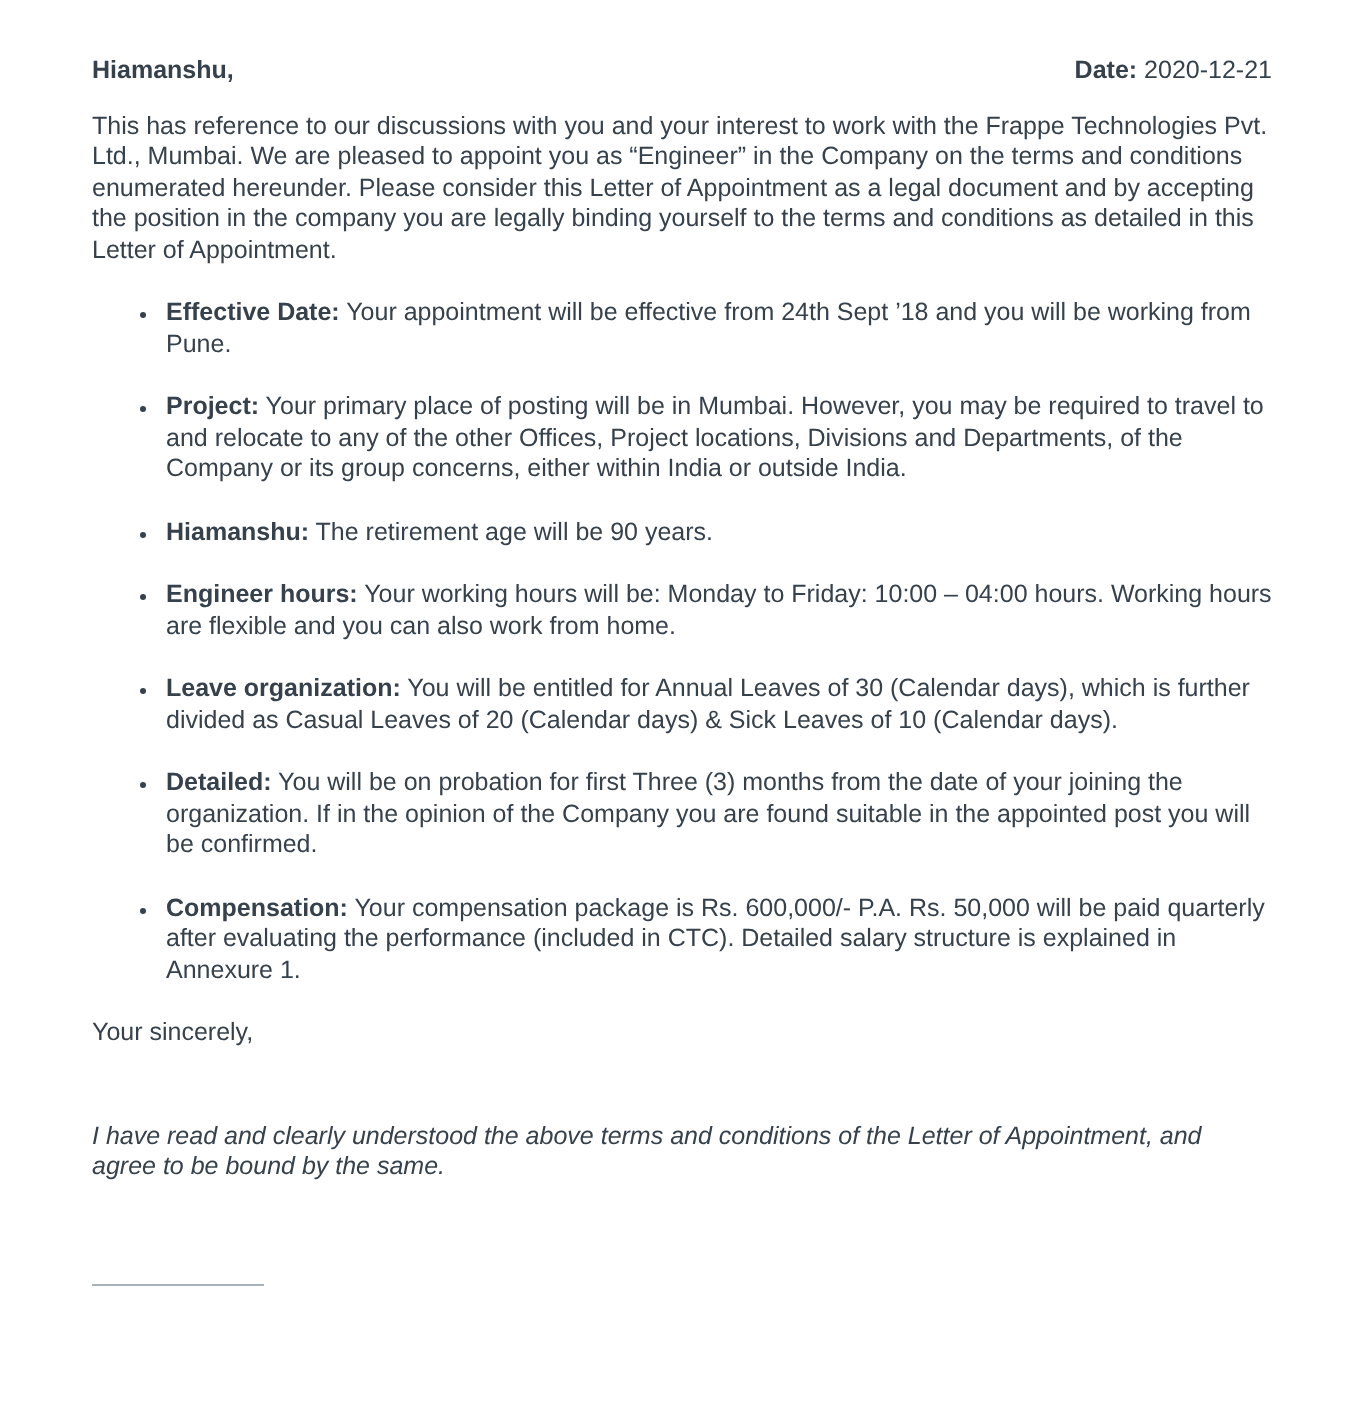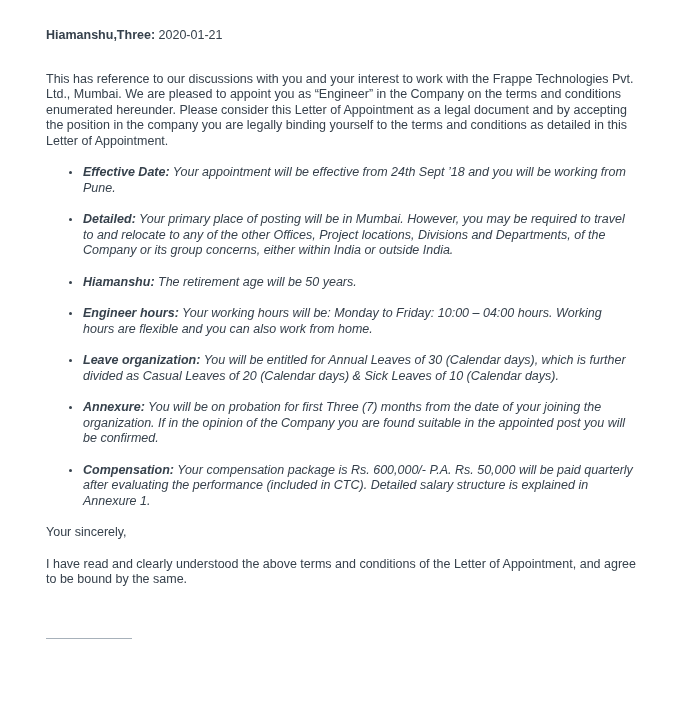--- a/index.html
+++ b/index.html
@@ -13,93 +13,95 @@
     margin: 0 auto;
     padding: 28px 46px 30px 46px;
     color: #36414c;
     font-size: 12.5px;
     line-height: 15.5px;
     background: #ffffff;
   }
   .b { font-weight: 700; }
   .header-row {
     display: flex;
+    justify-content: space-between;
     align-items: baseline;
+    gap: 25px;
   }
   .intro {
-    margin-top: 28px;
+    margin-top: 12px;
   }
   ul.terms {
     margin-top: 16px;
     padding-left: 36px;
     list-style-type: disc;
   }
   ul.terms li {
     margin-bottom: 16px;
     padding-left: 1px;
-    font-style: italic;
   }
   ul.terms li::marker {
     font-size: 10px;
     color: #36414c;
   }
   .closing-block {
   }
   .ack {
-    margin-top: 16px;
+    margin-top: 36px;
+    font-style: italic;
   }
   .sig-block {
     margin-top: 50px;
   }
   .sig-line {
     width: 86px;
     height: 0;
     border-top: 1px solid #a7b1ba;
     margin-bottom: 6px;
   }
 </style>
 </head>
 <body>
 
 <div class="letter">
 
   <div class="header-row">
     <span class="b">Hiamanshu,</span>
     <span>
-      <span class="b">Three:</span>
-      <span>2020-01-21</span>
+      <span class="b">Date:</span>
+      <span>2020-12-21</span>
     </span>
   </div>
 
   <p class="intro">This has reference to our discussions with you and your interest to work with the Frappe Technologies Pvt. Ltd., Mumbai. We are pleased to appoint you as “Engineer” in the Company on the terms and conditions enumerated hereunder. Please consider this Letter of Appointment as a legal document and by accepting the position in the company you are legally binding yourself to the terms and conditions as detailed in this Letter of Appointment.</p>
 
   <ul class="terms">
     <li>
       <span class="b">Effective Date:</span>
       <span>Your appointment will be effective from 24th Sept ’18 and you will be working from Pune.</span>
     </li>
     <li>
-      <span class="b">Detailed:</span>
+      <span class="b">Project:</span>
       <span>Your primary place of posting will be in Mumbai. However, you may be required to travel to and relocate to any of the other Offices, Project locations, Divisions and Departments, of the Company or its group concerns, either within India or outside India.</span>
     </li>
     <li>
       <span class="b">Hiamanshu:</span>
-      <span>The retirement age will be 50 years.</span>
+      <span>The retirement age will be 90 years.</span>
     </li>
     <li>
       <span class="b">Engineer hours:</span>
       <span>Your working hours will be: Monday to Friday: 10:00 – 04:00 hours. Working hours are flexible and you can also work from home.</span>
     </li>
     <li>
       <span class="b">Leave organization:</span>
       <span>You will be entitled for Annual Leaves of 30 (Calendar days), which is further divided as Casual Leaves of 20 (Calendar days) &amp; Sick Leaves of 10 (Calendar days).</span>
     </li>
     <li>
-      <span class="b">Annexure:</span>
-      <span>You will be on probation for first Three (7) months from the date of your joining the organization. If in the opinion of the Company you are found suitable in the appointed post you will be confirmed.</span>
+      <span class="b">Detailed:</span>
+      <span>You will be on probation for first Three (3) months from the date of your joining the organization. If in the opinion of the Company you are found suitable in the appointed post you will be confirmed.</span>
     </li>
     <li>
       <span class="b">Compensation:</span>
       <span>Your compensation package is Rs. 600,000/- P.A. Rs. 50,000 will be paid quarterly after evaluating the performance (included in CTC). Detailed salary structure is explained in Annexure 1.</span>
     </li>
   </ul>
 
   <div class="closing-block">
     <div>Your sincerely,</div>
   </div>

